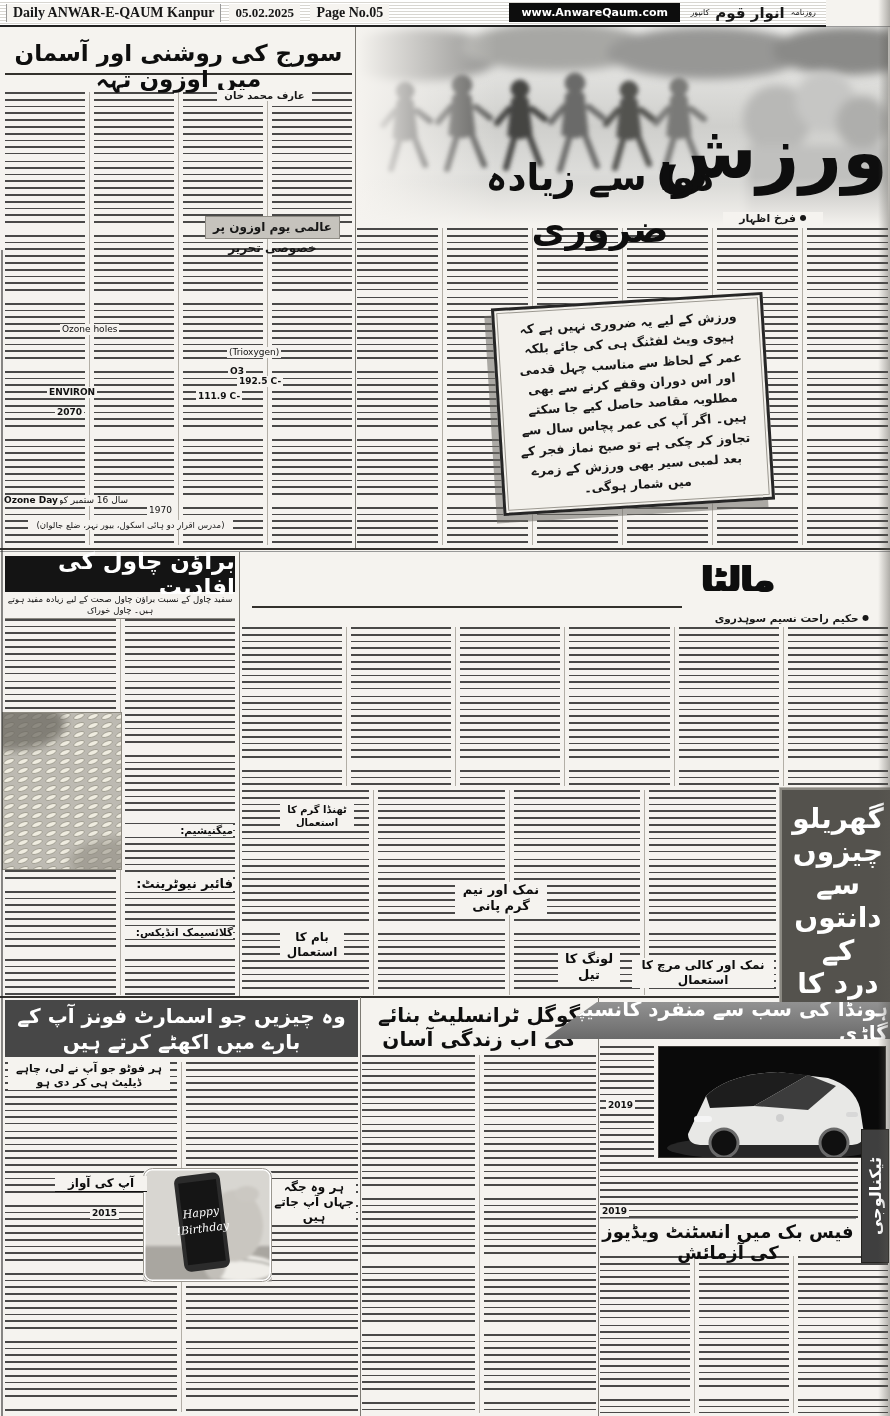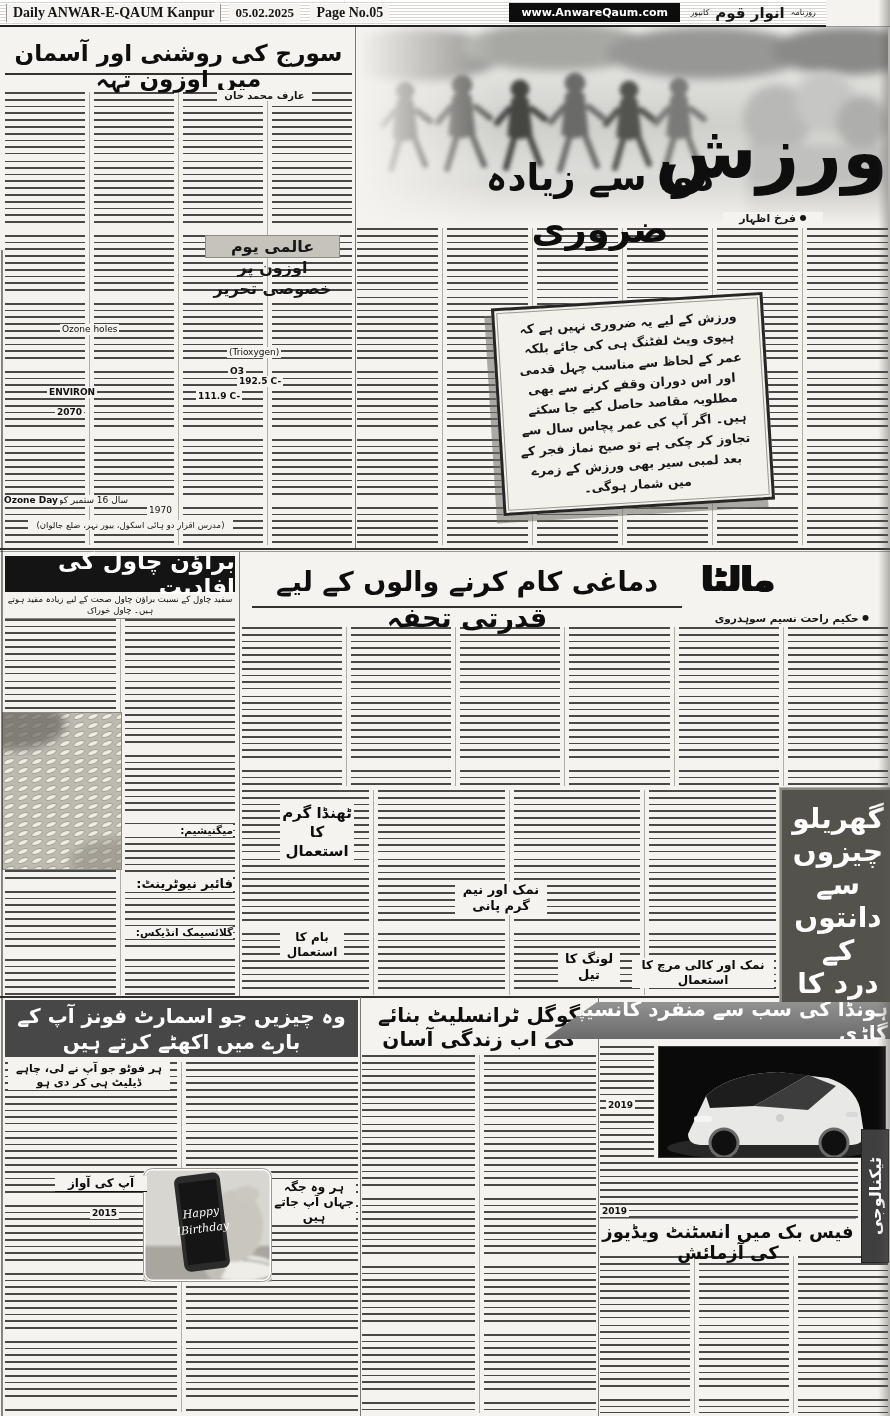--- a/index.html
+++ b/index.html
@@ -38,22 +38,22 @@
   .vline{position:absolute;width:1px;background:#7d7a73;z-index:3;}
   .hline{position:absolute;height:1px;background:#55524c;z-index:3;}
   .hline.thick{height:2px;background:#33312d;}
   
   .urdu{font-family:"DejaVu Sans",sans-serif;}
   .hl{position:absolute;z-index:4;font-weight:bold;line-height:1.15;text-align:center;color:#0e0e0e;}
   .snip{position:absolute;z-index:4;background:#f5f3ef;font-size:9px;direction:ltr;padding:0 2px;color:#101010;white-space:nowrap;line-height:11px;}
   .snip.b{font-weight:bold;}
   .byline{position:absolute;z-index:4;font-size:10px;font-weight:bold;text-align:center;background:#f5f3ef;}
   .byline .dot{font-size:8px;vertical-align:2px;}
-  .note-box{position:absolute;z-index:4;background:#c6c3bd;font-size:16px;font-weight:bold;
-    text-align:center;line-height:21px;border:1px solid #8f8c85;margin-top:19px;}
+  .note-box{position:absolute;z-index:4;background:#c6c3bd;font-size:12px;font-weight:bold;
+    text-align:center;line-height:21px;border:1px solid #8f8c85;}
   .credit{position:absolute;z-index:4;font-size:8.5px;text-align:center;background:#f5f3ef;}
   
   .banner-black{position:absolute;z-index:4;background:#141414;color:#fff;font-weight:bold;
     display:flex;align-items:center;justify-content:center;}
   .banner-gray{position:absolute;z-index:4;background:#474747;color:#fff;font-weight:bold;
     display:flex;flex-direction:column;align-items:center;justify-content:center;line-height:1.3;}
   .ribbon{position:absolute;z-index:4;color:#fff;font-weight:bold;
     background:linear-gradient(180deg,#929292,#6a6a6a);
     clip-path:polygon(52px 0,100% 0,100% 100%,0 100%);
     display:flex;align-items:center;justify-content:center;padding-right:6px;}
@@ -234,41 +234,40 @@
     <rect width="120" height="158" fill="none" stroke="#8c897f" stroke-width="2"></rect>
   </svg>
 
   <div class="subhead urdu" style="left:125px;top:824px;width:108px;font-size:10.5px;text-align:right;">میگنیشیم:</div>
   <div class="subhead urdu" style="left:125px;top:876px;width:108px;font-size:13px;text-align:right;">فائبر نیوٹرینٹ:</div>
   <div class="subhead urdu" style="left:125px;top:926px;width:108px;font-size:10.5px;text-align:right;">گلائسیمک انڈیکس:</div>
 
   <div class="vline" style="left:239px;top:552px;height:444px;"></div>
 
   <div class="hl urdu" style="left:688px;top:556px;width:100px;font-size:34px;line-height:1.4;text-shadow:1.5px 0 #0e0e0e,-1.5px 0 #0e0e0e;">مالٹا</div>
-  <div class="hl urdu" style="left:248px;top:564px;width:438px;font-size:27px;line-height:1.35;">دماغی کام کرنے والوں کے لیے قدرتی تحفہ</div>
   <div class="hline thick" style="left:252px;top:606px;width:430px;"></div>
   <div class="byline urdu" style="left:712px;top:612px;width:160px;font-size:10.5px;"><span class="dot">●</span> <span>حکیم راحت نسیم سوہدروی</span></div>
 
   <div class="cols" style="left:242px;top:627px;width:646px;height:159px;">
     <div class="c"></div>
     <div class="c"></div>
     <div class="c"></div>
     <div class="c"></div>
     <div class="c"></div>
     <div class="c"></div>
   </div>
 
   <div class="cols" style="left:242px;top:790px;width:534px;height:205px;">
     <div class="c"></div>
     <div class="c"></div>
     <div class="c"></div>
     <div class="c"></div>
   </div>
 
-  <div class="subhead urdu" style="left:280px;top:804px;width:74px;font-size:15px;">ٹھنڈا گرم کا استعمال</div>
+  <div class="subhead urdu" style="left:280px;top:804px;width:74px;font-size:10px;">ٹھنڈا گرم کا استعمال</div>
   <div class="subhead urdu" style="left:455px;top:882px;width:92px;font-size:13px;">نمک اور نیم گرم پانی</div>
   <div class="subhead urdu" style="left:280px;top:930px;width:64px;font-size:12px;">بام کا استعمال</div>
   <div class="subhead urdu" style="left:558px;top:951px;width:62px;font-size:13px;">لونگ کا تیل</div>
   <div class="subhead urdu" style="left:632px;top:958px;width:142px;font-size:12px;">نمک اور کالی مرچ کا استعمال</div>
 
   <div class="teeth urdu" style="left:780px;top:788px;width:108px;height:200px;">
     <span>گھریلو</span>
     <span>چیزوں سے</span>
     <span>دانتوں کے</span>
     <span>درد کا علاج</span>

